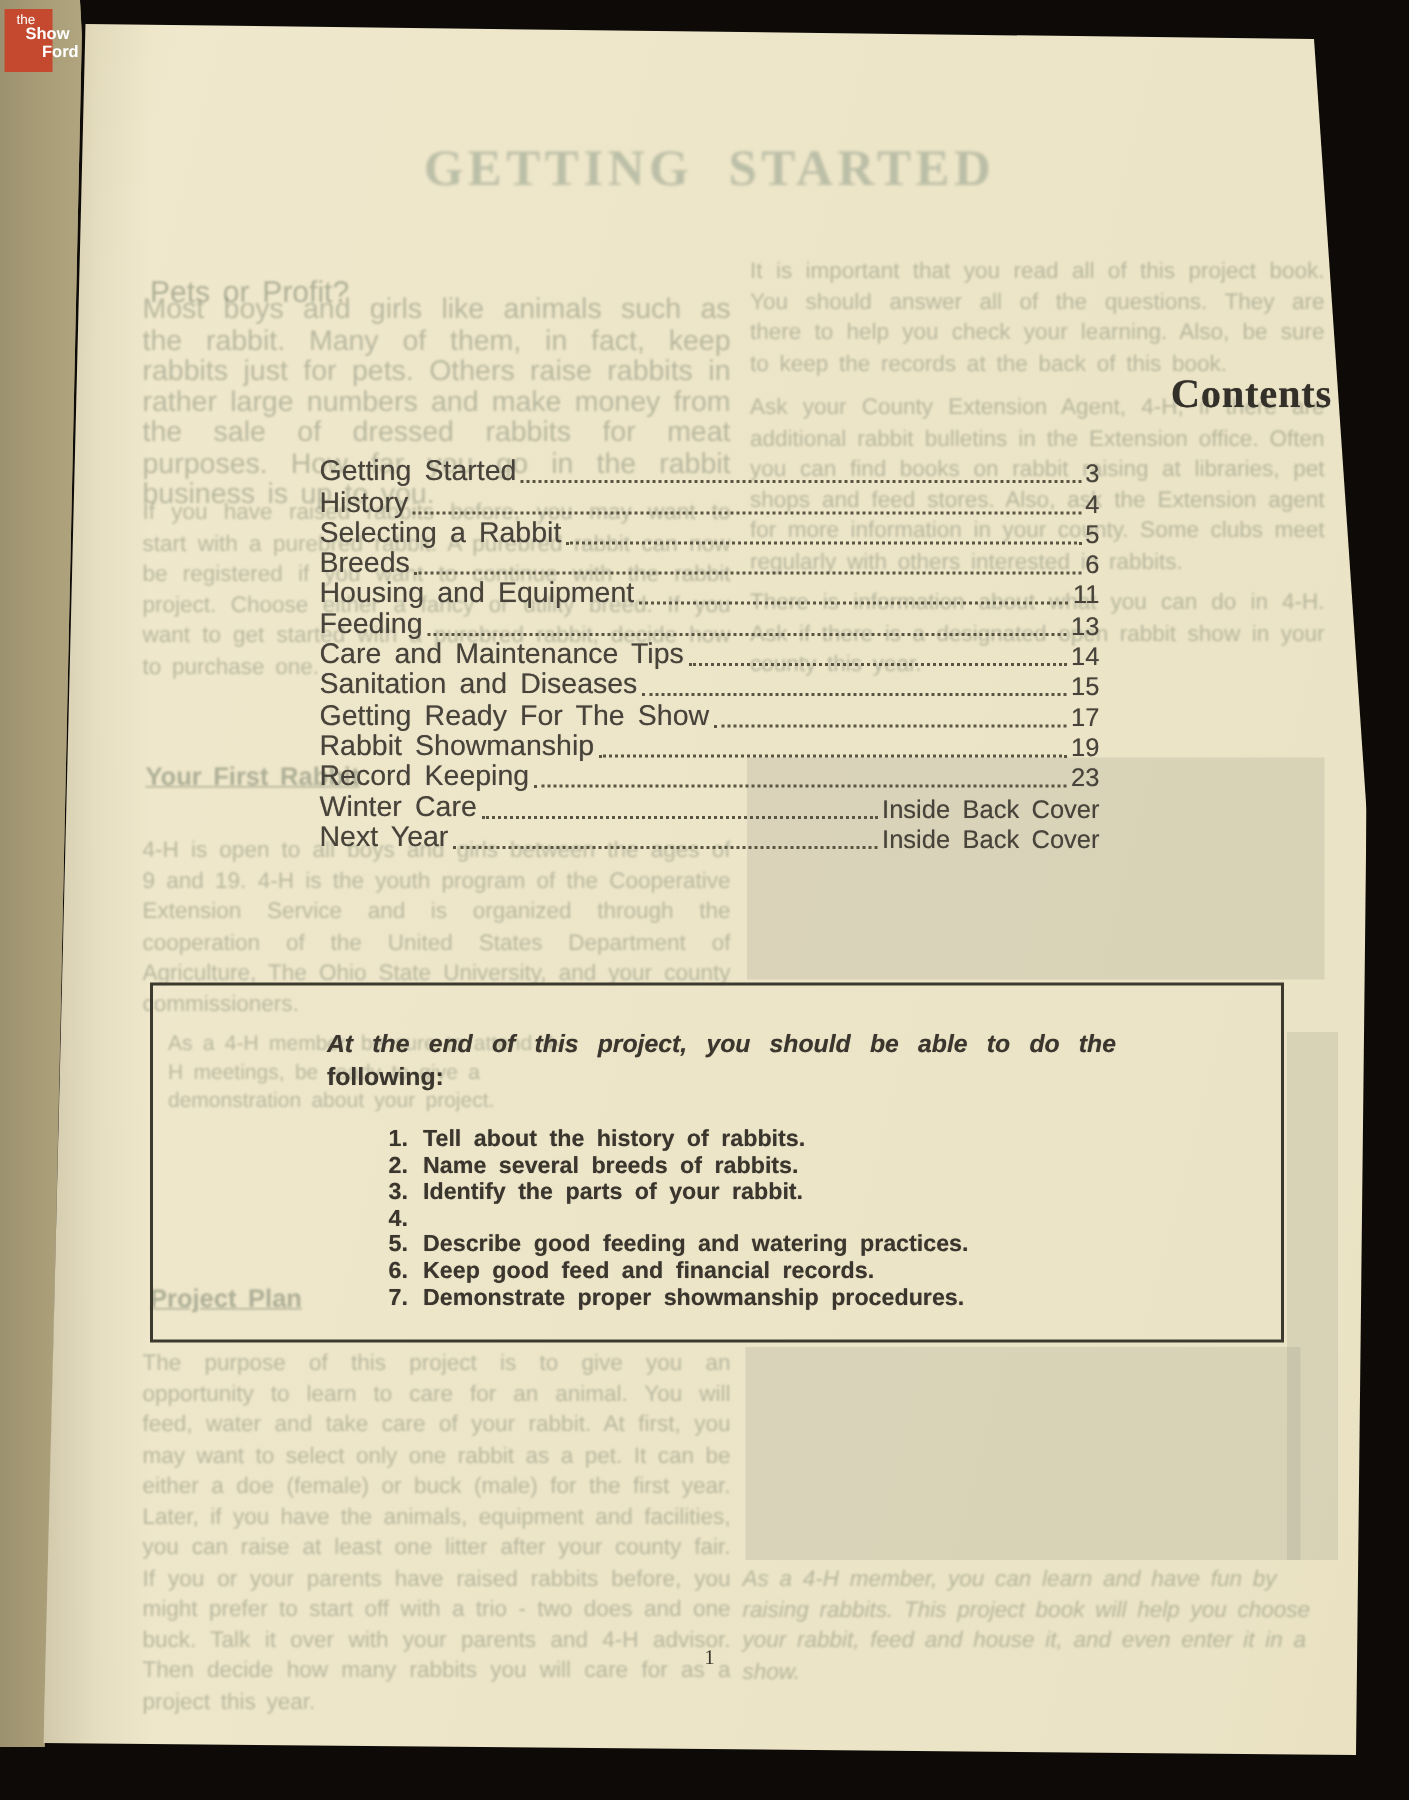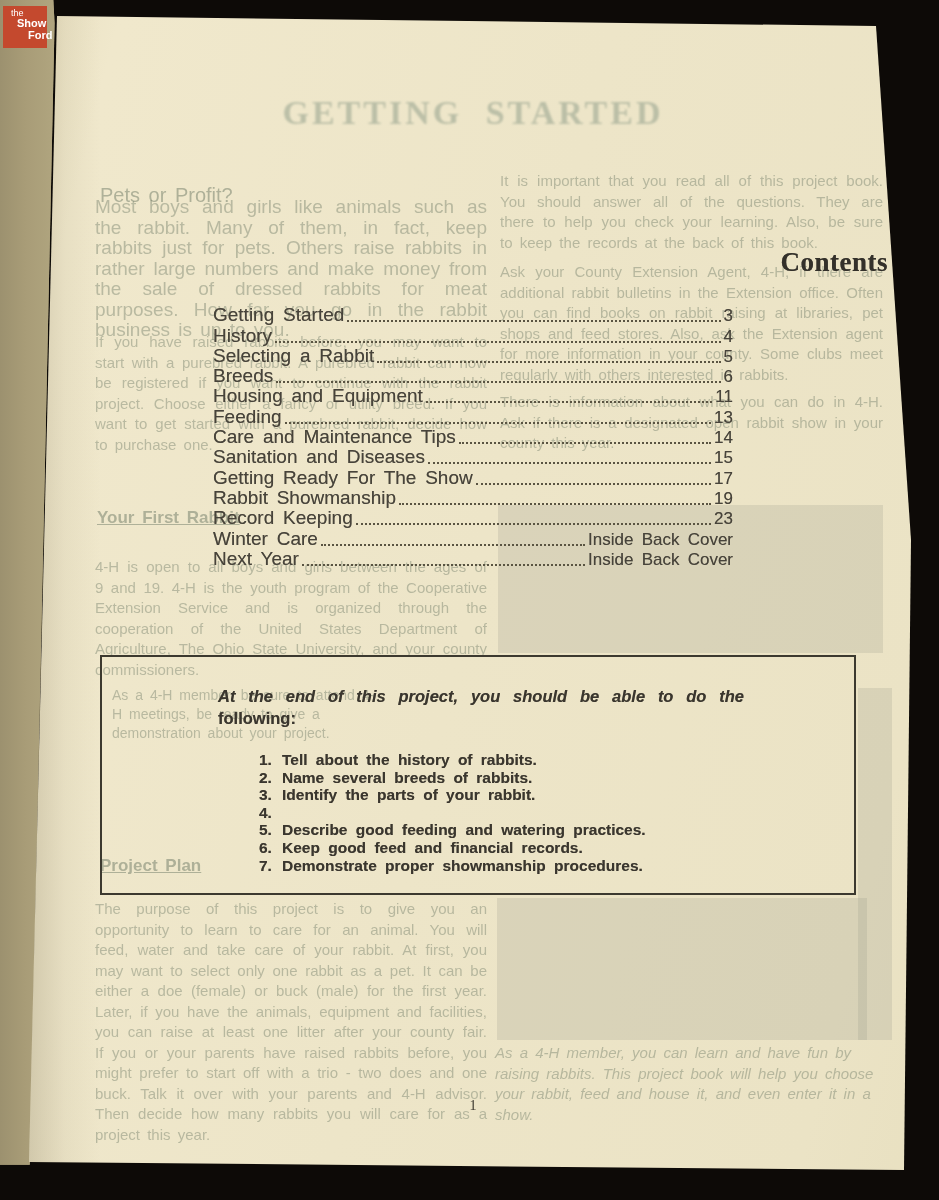--- a/index.html
+++ b/index.html
@@ -83,21 +83,21 @@
     display:flex;height:17.6px;align-items:flex-start;
     font-weight:bold;font-size:15.5px;color:#3a362e;word-spacing:4px;
     text-shadow:0 0 .5px rgba(58,54,46,.55);white-space:nowrap;
   }
   .obj-num{display:inline-block;width:23px;}
   .folio{
     position:absolute;left:0;width:100%;top:1098px;text-align:center;
     font-family:"Liberation Serif",serif;font-size:14px;color:#3b372e;
   }
   .logo{
-    position:absolute;left:3px;top:6px;width:44px;height:42px;
+    position:absolute;left:3px;top:6px;width:32px;height:42px;
     background:var(--logo_red);z-index:5;color:#fff;
     font-family:"Liberation Sans",sans-serif;
     text-decoration:underline;
   }
   .logo span{position:absolute;display:block;line-height:1;}
   .logo .t{left:8px;top:3px;font-size:9px;}
   .logo .h{left:14px;top:12px;font-size:11px;font-weight:bold;}
   .logo .f{left:9px;top:24px;font-size:11px;font-weight:bold;margin-left:16px;}
 </style>
 </head>

